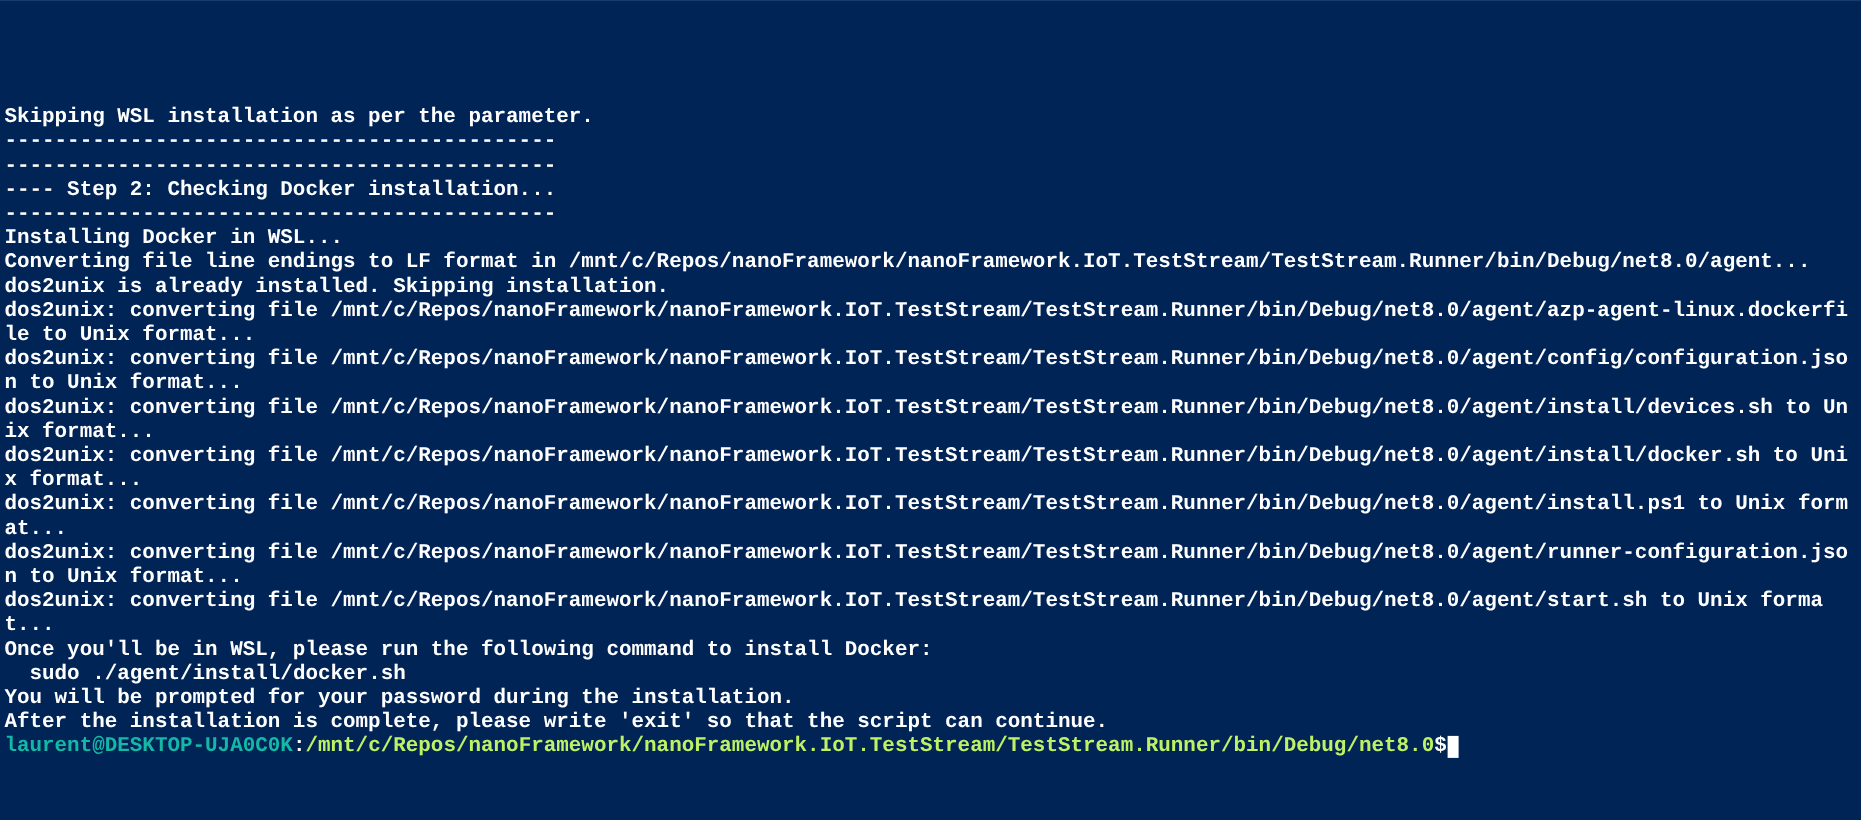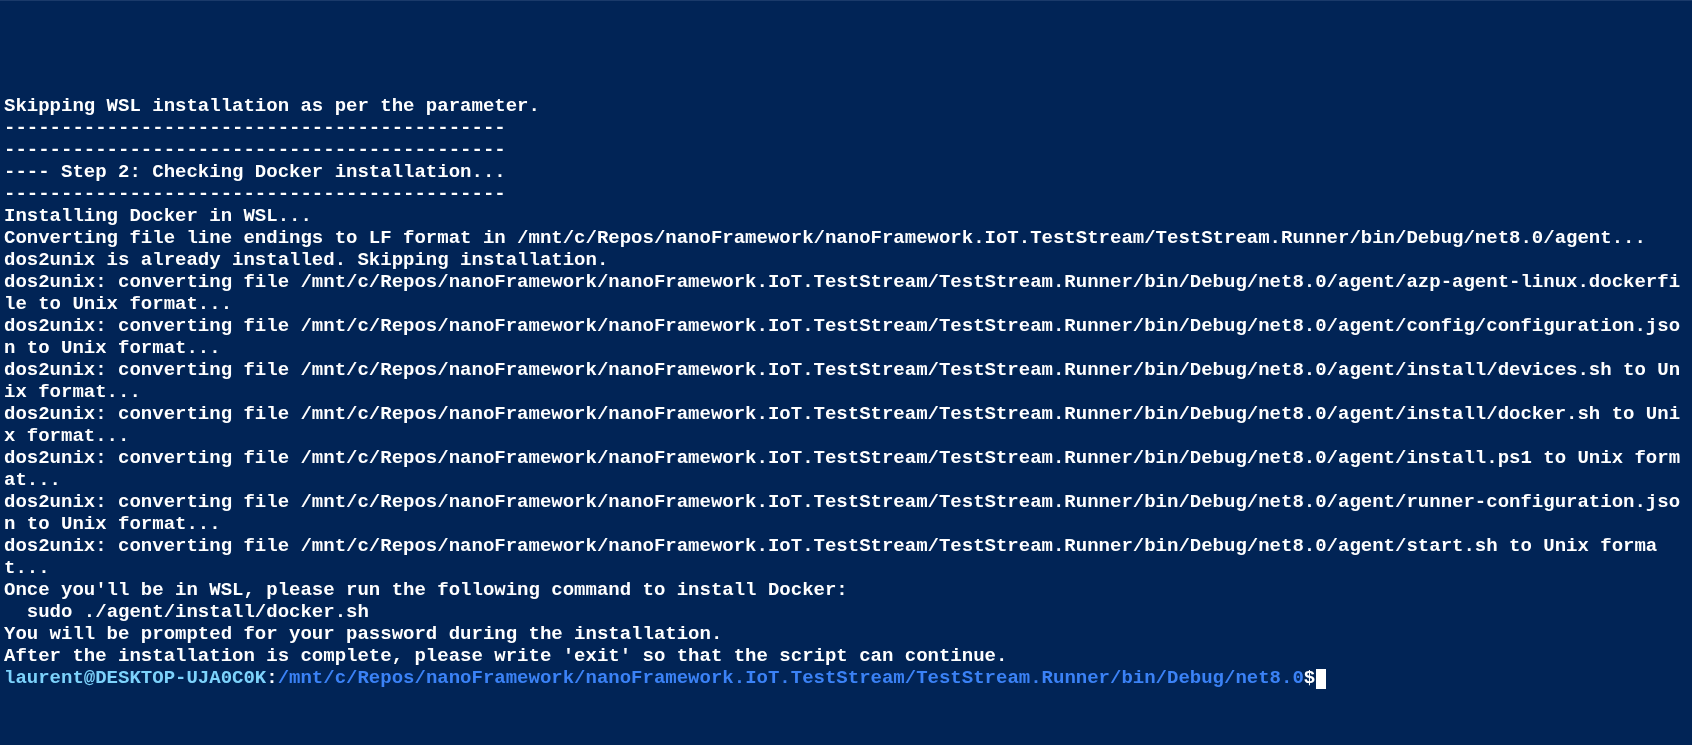--- a/index.html
+++ b/index.html
@@ -22,24 +22,24 @@
       word-break: break-all;
       border-top: 1px solid #1a3a6a;
     }
     .terminal {
       width: 100%;
     }
     .line {
       display: block;
     }
     .prompt-user {
-      color: #7dd3fc;
+      color: #14b8a6;
     }
     .prompt-path {
-      color: #3b82f6;
+      color: #bef264;
     }
     .prompt-dollar {
       color: #ffffff;
     }
     .cursor {
       display: inline-block;
       width: 10px;
       height: 20px;
       background-color: #ffffff;
       vertical-align: text-bottom;

